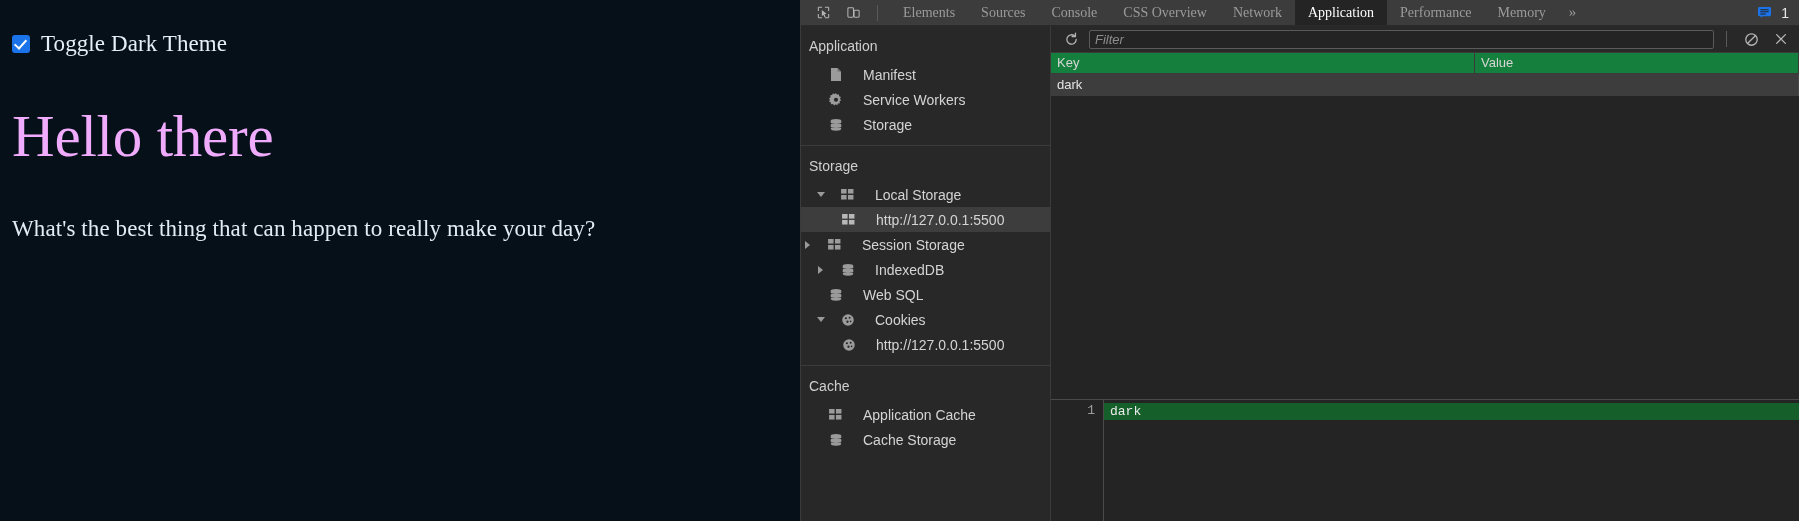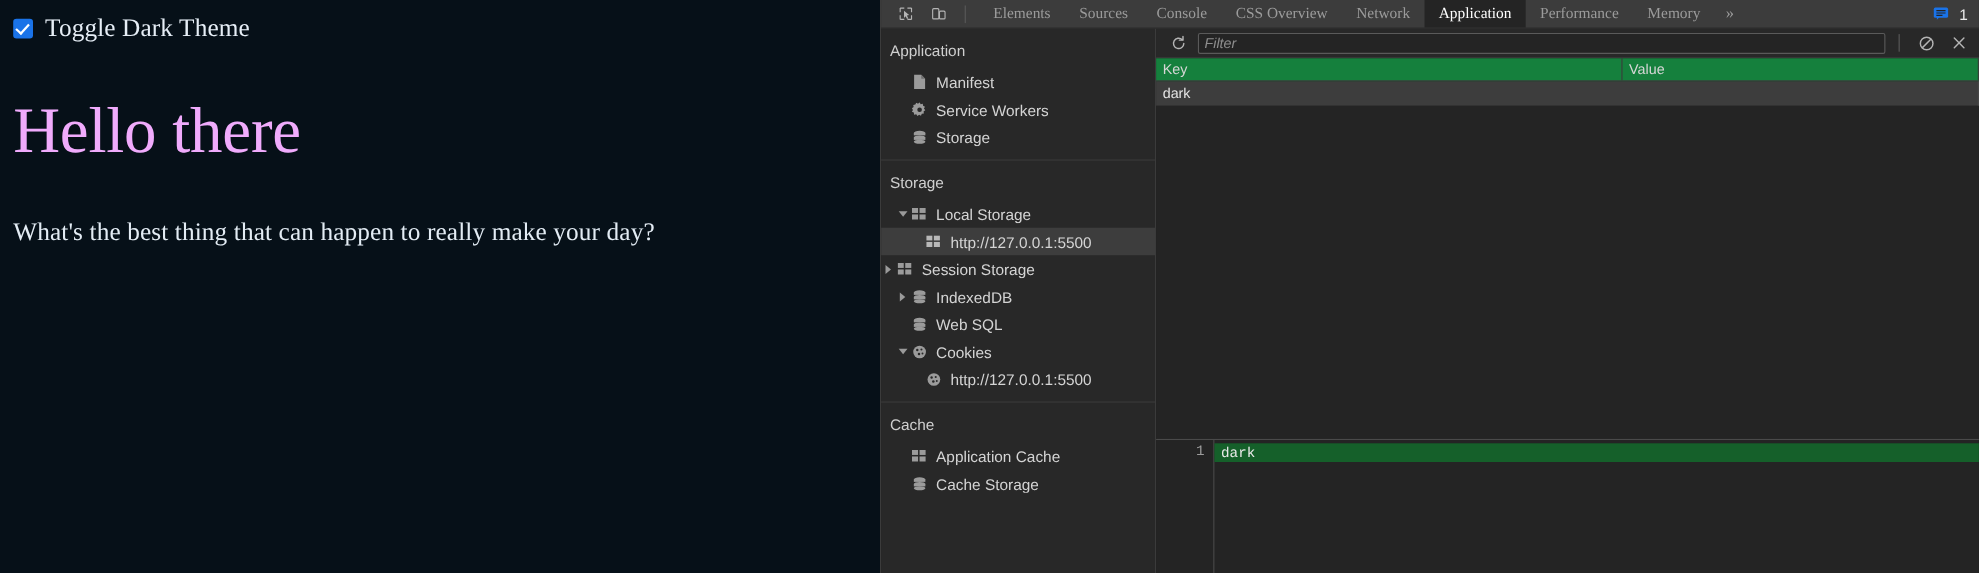--- a/index.html
+++ b/index.html
@@ -13,20 +13,21 @@
 
   
   .page {
     width: 800px; height: 435px;
     background: #061018;
     color: #dfe9f2;
     font-family: "Liberation Serif", serif;
     padding: 12px 12px 0 12px;
     position: relative;
     flex: 0 0 800px;
+    margin-top: 18px;
   }
   .toggle-row { display: flex; align-items: center; gap: 11px; height: 28px; }
   .checkbox {
     width: 18px; height: 18px; border-radius: 3px;
     background: #1a73e8; position: relative; flex: 0 0 18px;
     cursor: pointer;
   }
   .checkbox:after {
     content: ""; position: absolute;
     left: 5px; top: 2px; width: 5px; height: 10px;
@@ -90,21 +91,21 @@
     border-right: 1px solid #3b3b3b;
     overflow: hidden; padding-top: 6px;
   }
   .sect-title {
     padding: 6px 0 8px 8px; font-size: 14px; color: #cfcfcf;
   }
   .sect { border-bottom: 1px solid #3b3b3b; padding-bottom: 8px; }
   .sect:last-child { border-bottom: none; }
   .trow {
     display: flex; align-items: center; height: 25px;
-    font-size: 14px; color: #d4d4d4; cursor: pointer; position: relative;
+    font-size: 14px; color: #d4d4d4; cursor: pointer; position: relative; gap: 12px;
   }
   .trow.selected { background: #3d3d3d; }
   .twist {
     width: 13px; height: 100%; display: flex; align-items: center; justify-content: center;
     flex: 0 0 13px;
   }
   .twist i {
     display: block; width: 0; height: 0;
     border-left: 5px solid #9a9a9a; border-top: 4px solid transparent; border-bottom: 4px solid transparent;
   }

